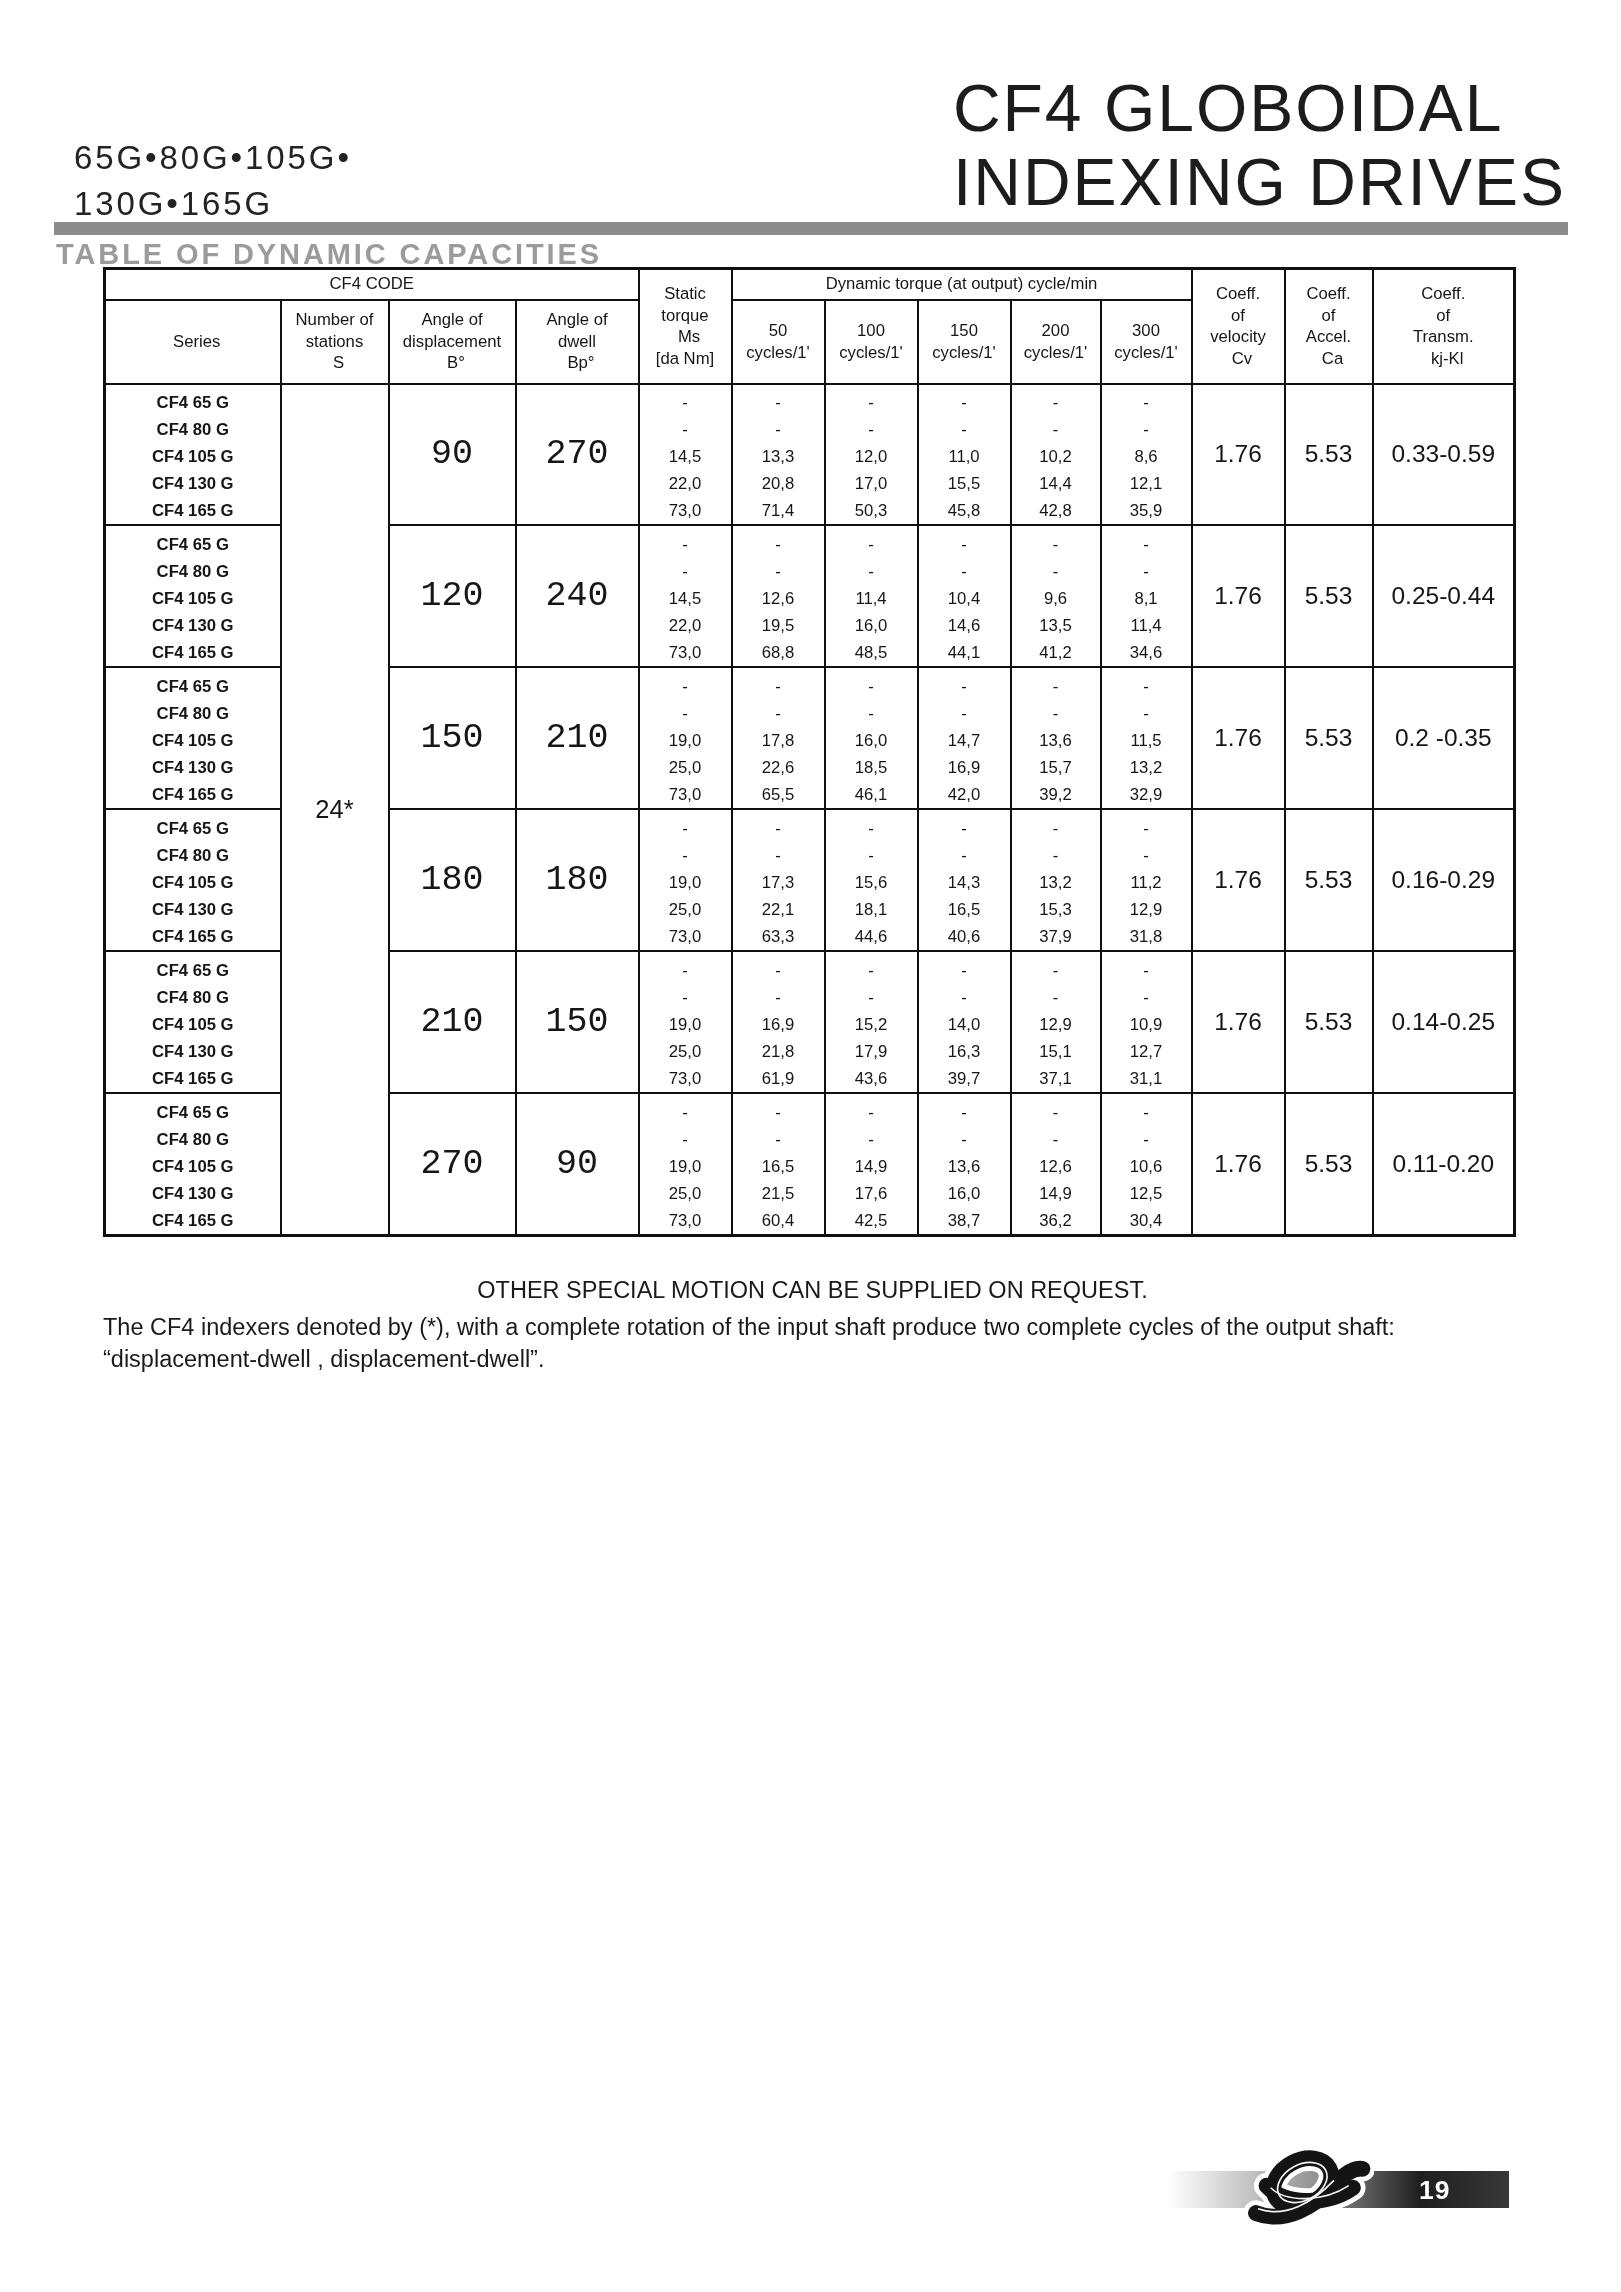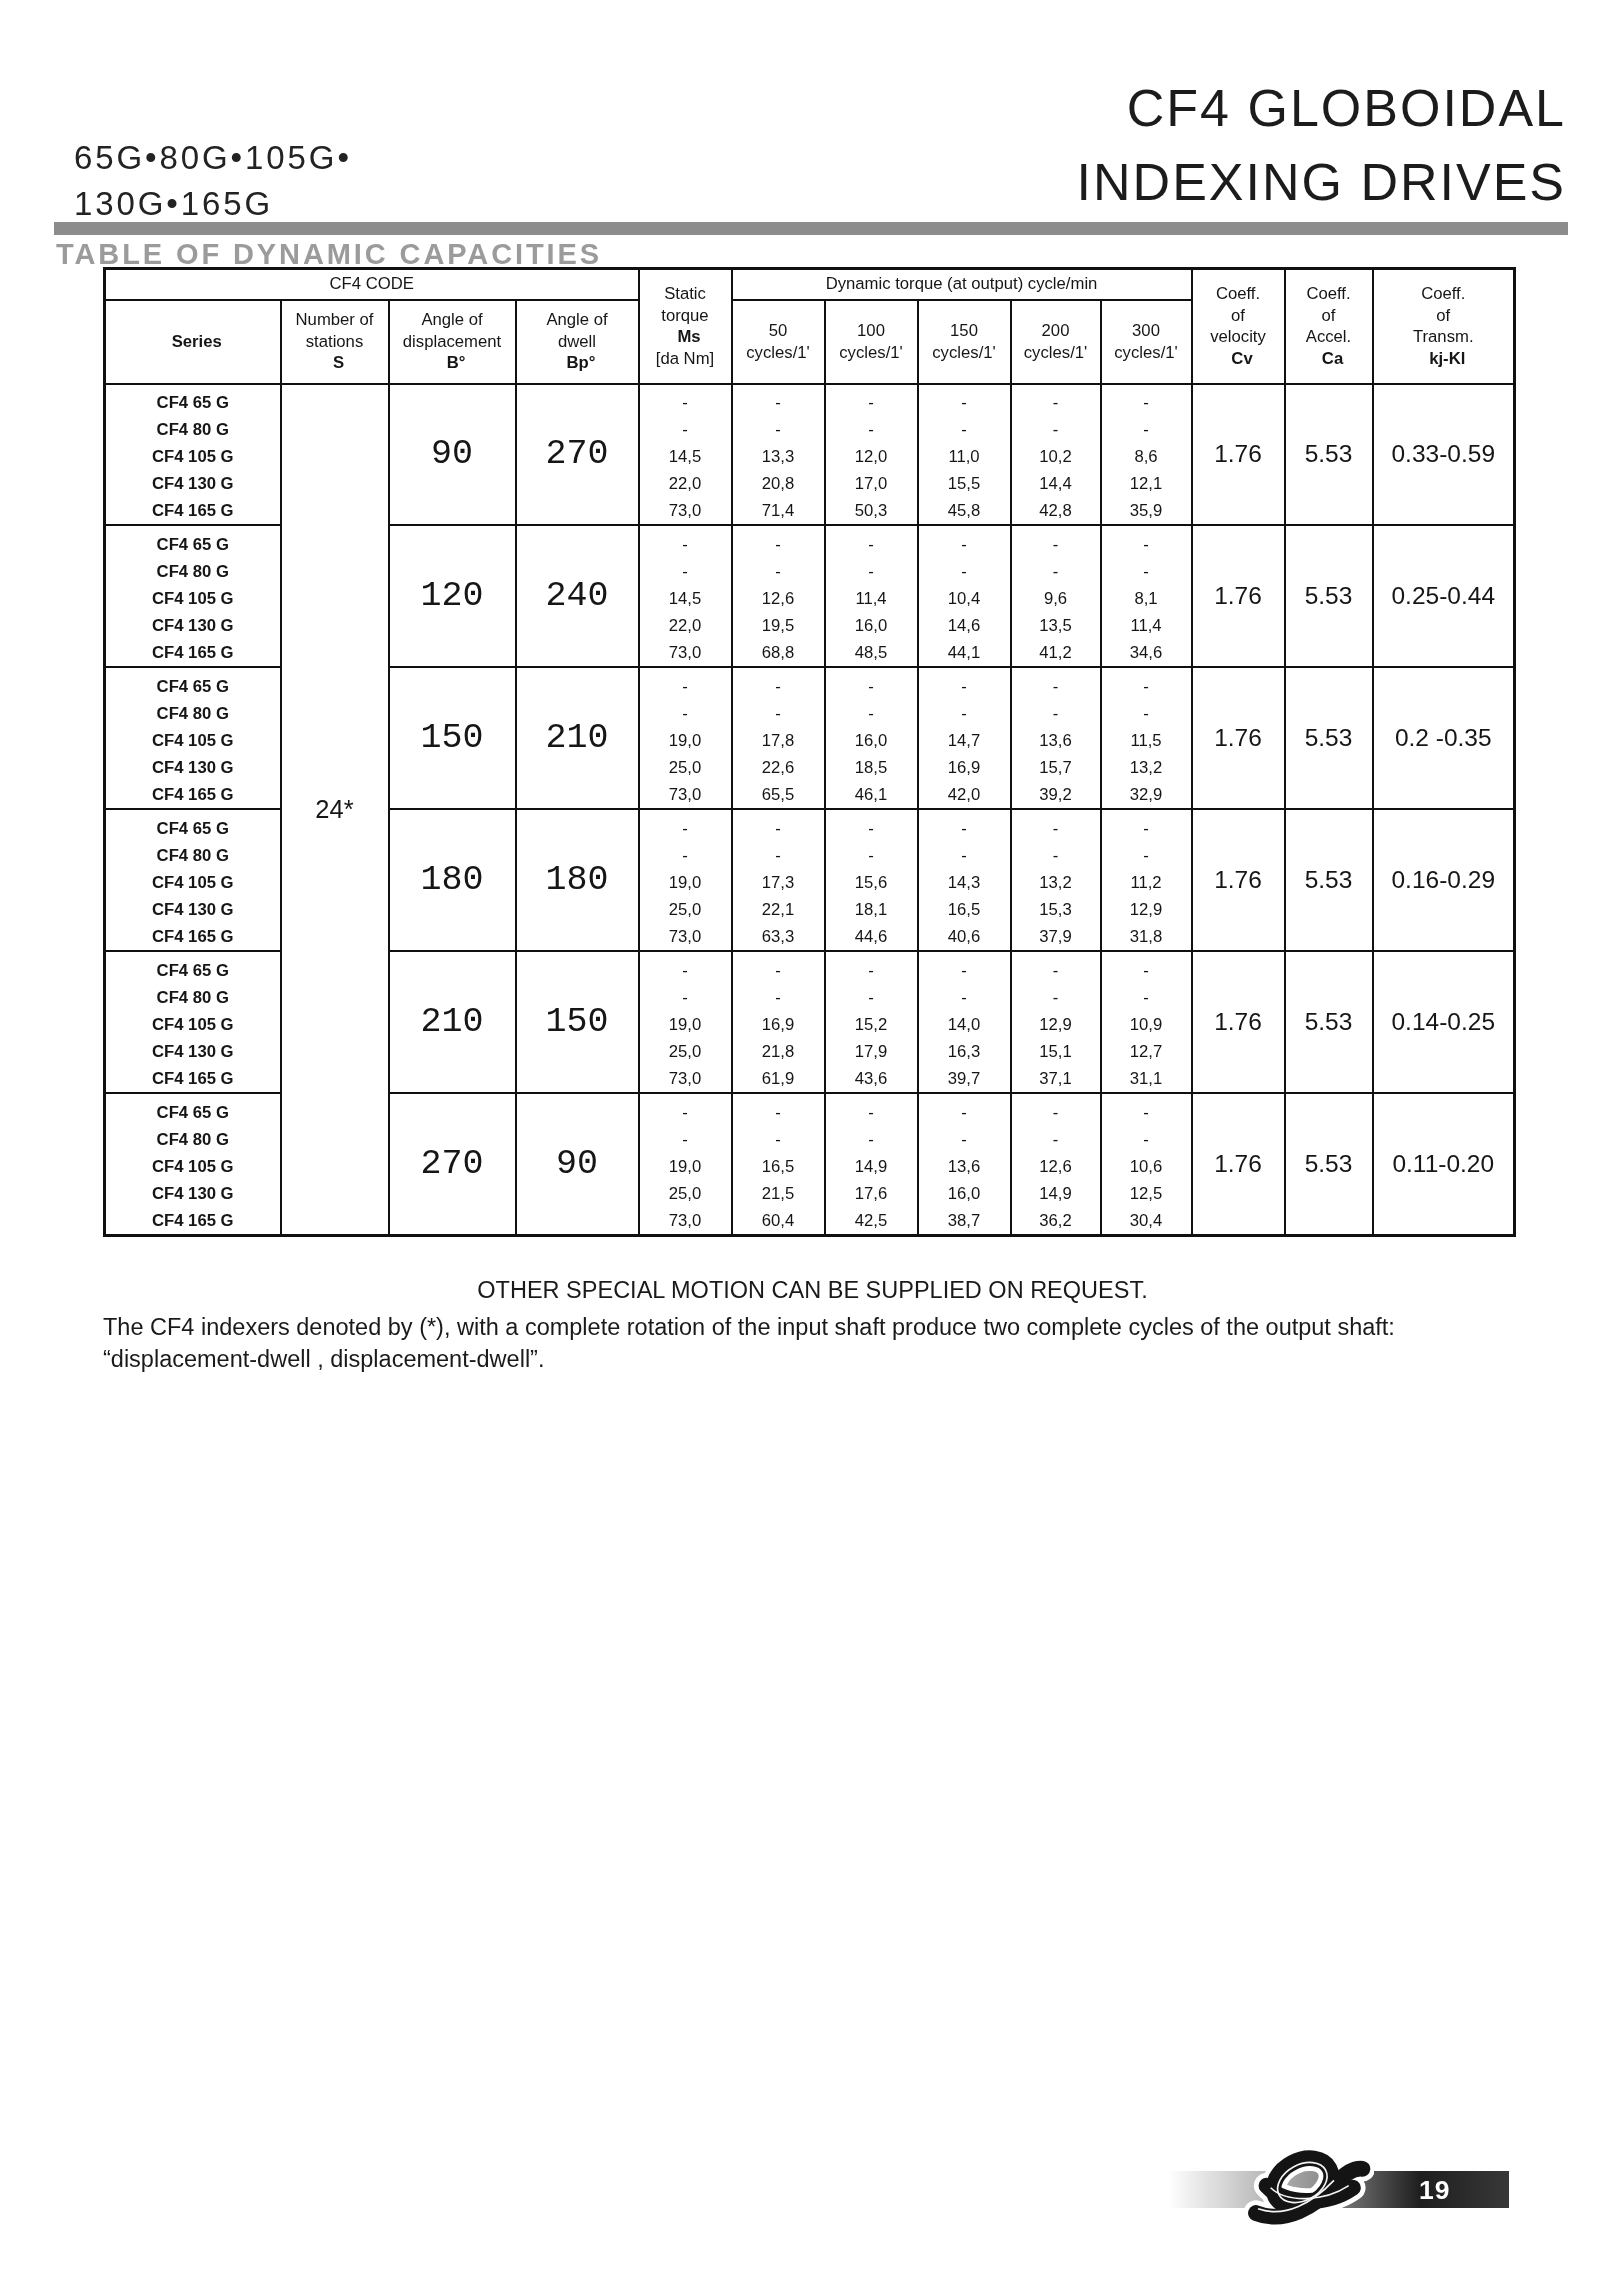--- a/index.html
+++ b/index.html
@@ -12,22 +12,22 @@
     overflow: hidden;
   }
   
   .models {
     position: absolute; left: 74px; top: 135px;
     font-size: 33px; line-height: 46px; letter-spacing: 2.9px;
     color: #232323; white-space: pre-line; font-weight: normal;
   }
   .page-title {
     position: absolute; right: 55px; top: 71px;
-    text-align: right; color: #1c1c1c;
-    font-size: 52px; line-height: 74px; letter-spacing: 2px;
+    color: #1c1c1c;
+    font-size: 66px; line-height: 74px; letter-spacing: 2px;
     white-space: pre-line; font-weight: normal;
   }
   .divider-bar {
     position: absolute; left: 54px; top: 222px;
     width: 1514px; height: 12.7px; background: #8c8c8c;
   }
   .section-title {
     position: absolute; left: 56px; top: 238px;
     font-size: 29px; font-weight: bold; letter-spacing: 2.9px;
     color: #9b9b9b; text-shadow: 1px 1px 0 #ffffff;
@@ -39,21 +39,21 @@
     border: 3.9px solid #101010;
   }
   table.cap th, table.cap td {
     border: 2.9px solid #101010;
     text-align: center; color: #161616;
     white-space: pre-line;
   }
   table.cap th { font-weight: normal; font-size: 16.7px; line-height: 21.6px; }
   .hrow1 th { height: 31px; }
   .hrow2 th { height: 84px; }
-  th .b { font-weight: bold; display: block; padding-left: 8px; }
+  th .b { font-weight: normal; display: block; padding-left: 8px; }
   th .lbl { display: block; }
   th.cf4code { font-weight: bold; font-size: 18.6px; }
   tr.grp { height: 139px; }
   td.series-cell {
     font-weight: bold; font-size: 16.7px; line-height: 27px;
     vertical-align: top; padding-top: 4.9px;
   }
   td.stations-cell { font-size: 25.5px; vertical-align: middle; color: #222; }
   td.angle-cell { font-size: 35px; vertical-align: middle; color: #222; font-family: Liberation Mono, monospace; }
   td.num-cell {

